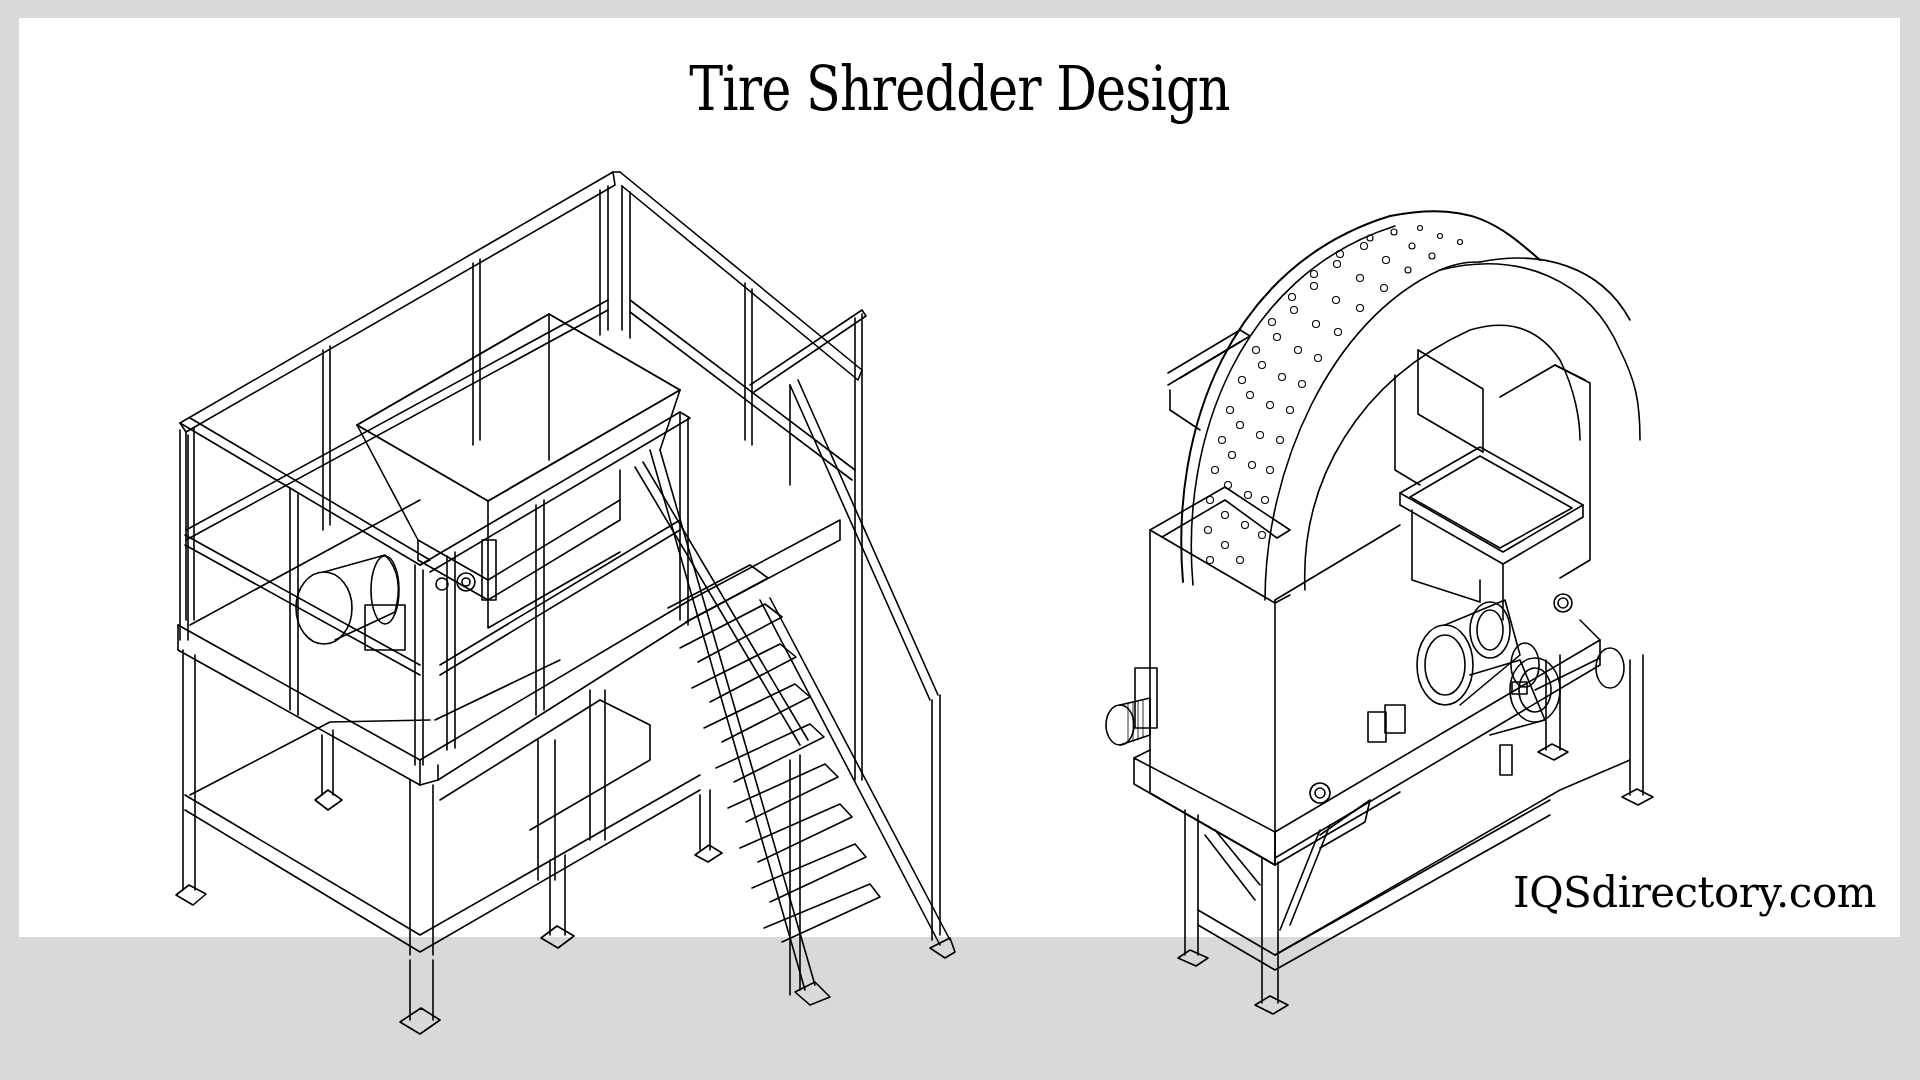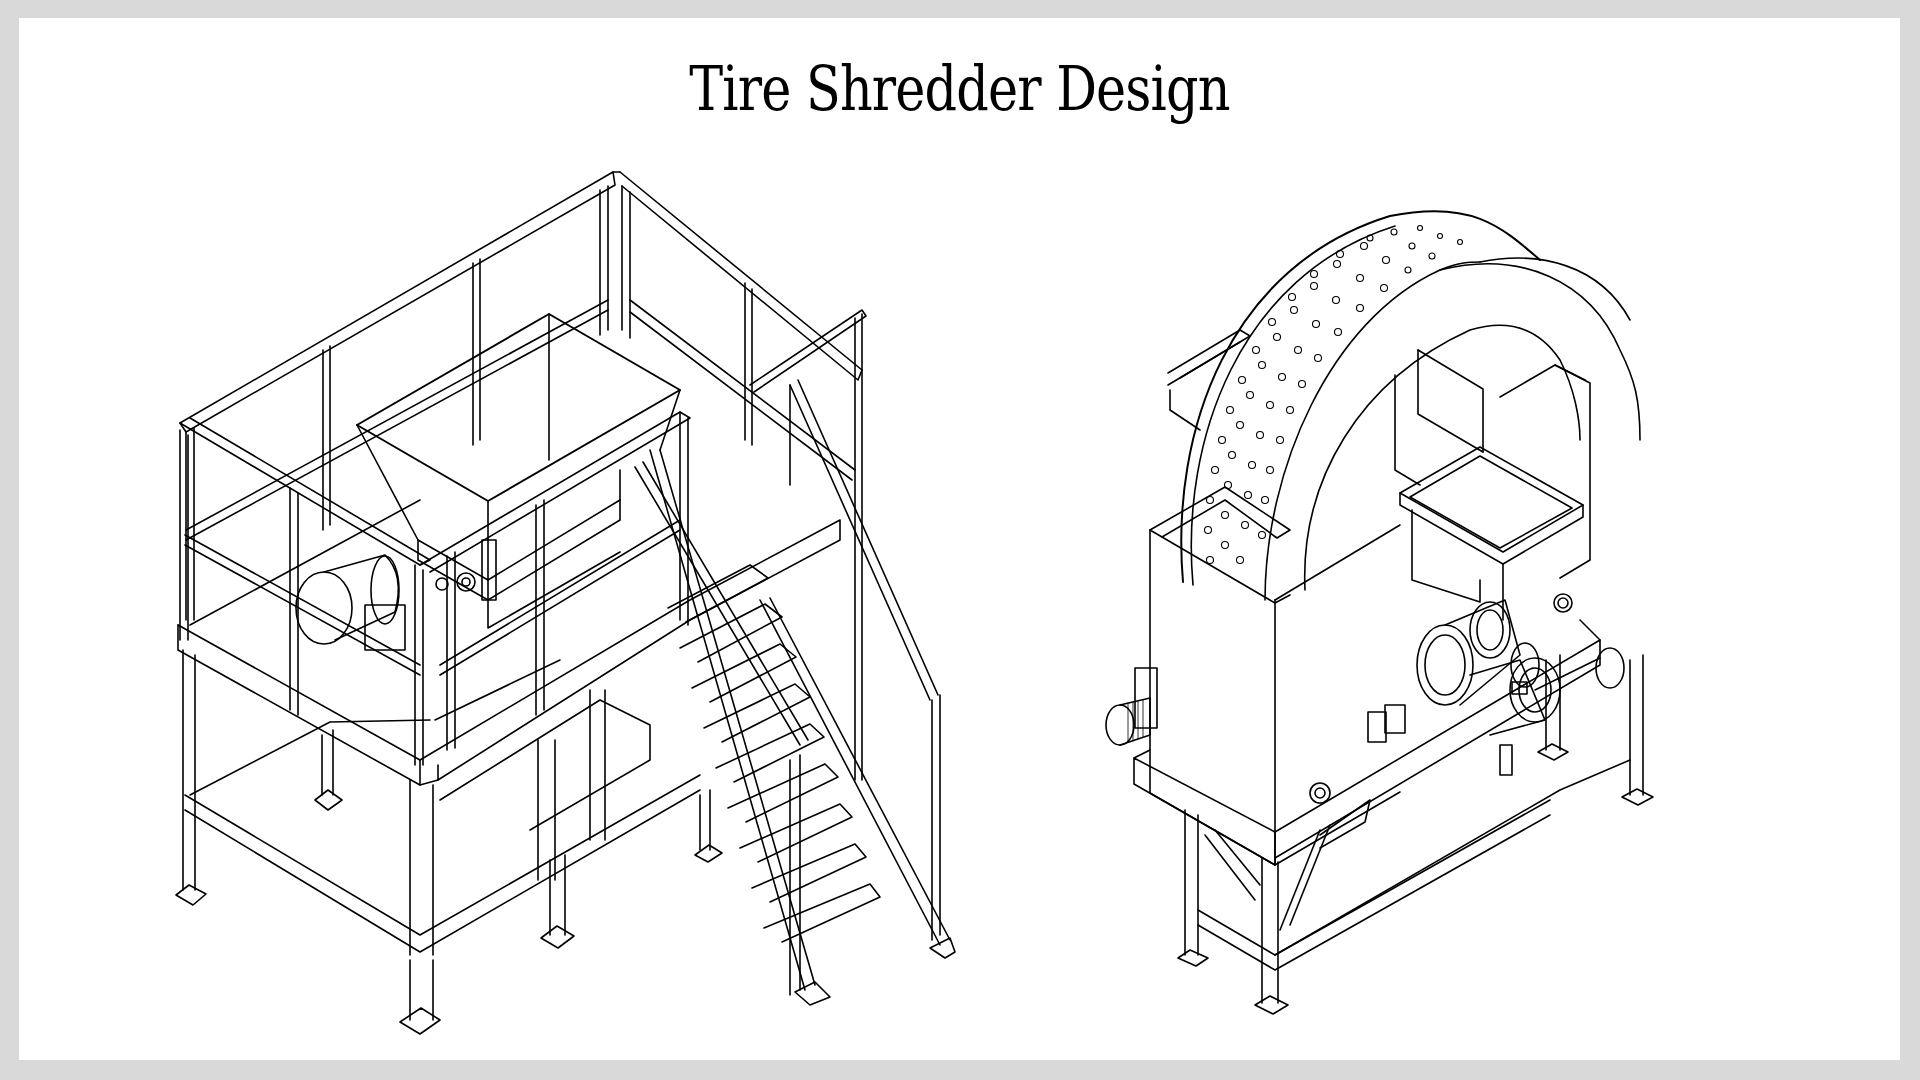--- a/index.html
+++ b/index.html
@@ -1,21 +1,21 @@
 <!DOCTYPE html>
 <html><head>
 <meta charset="utf-8">
 <style>
   html, body { margin: 0; padding: 0; }
   body {
     width: 1920px; height: 1080px; background: #d9d9d9;
     position: relative; overflow: hidden;
   }
   .canvas {
-    position: absolute; left: 19px; top: 18px; width: 1881px; height: 1042px;
+    position: absolute; left: 19px; top: 18px; width: 1881px; height: 919px;
     background: #ffffff;
   }
   .title {
     position: absolute; left: 0; right: 0; top: 40px; text-align: center;
     font-family: "DejaVu Serif", serif; font-size: 62px; color: #000;
     transform: scaleX(0.82); letter-spacing: -1px; line-height: 1;
   }
   .watermark {
     position: absolute; right: 24px; bottom: 20px;
     font-family: "DejaVu Serif", serif; font-size: 42px; color: #000;
@@ -324,13 +324,14 @@
         <line x1="1280" y1="930" x2="1320" y2="830"></line>
         <line x1="1290" y1="925" x2="1330" y2="825"></line>
 
         <rect x="1368" y="712" width="18" height="30"></rect>
         <rect x="1500" y="745" width="12" height="30"></rect>
         <rect x="1385" y="705" width="20" height="28"></rect>
       </g>
     </g>
   </svg>
 
+  <div class="watermark">IQSdirectory.com</div>
 </div>
 
 </body></html>

